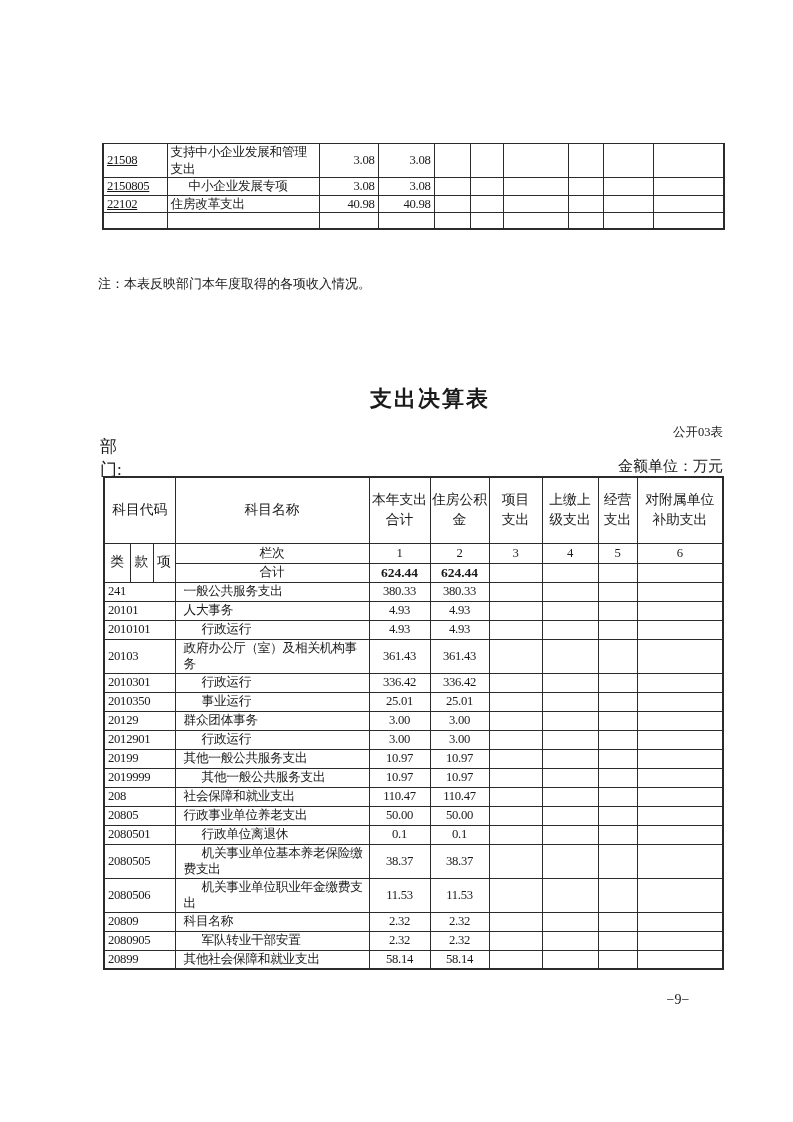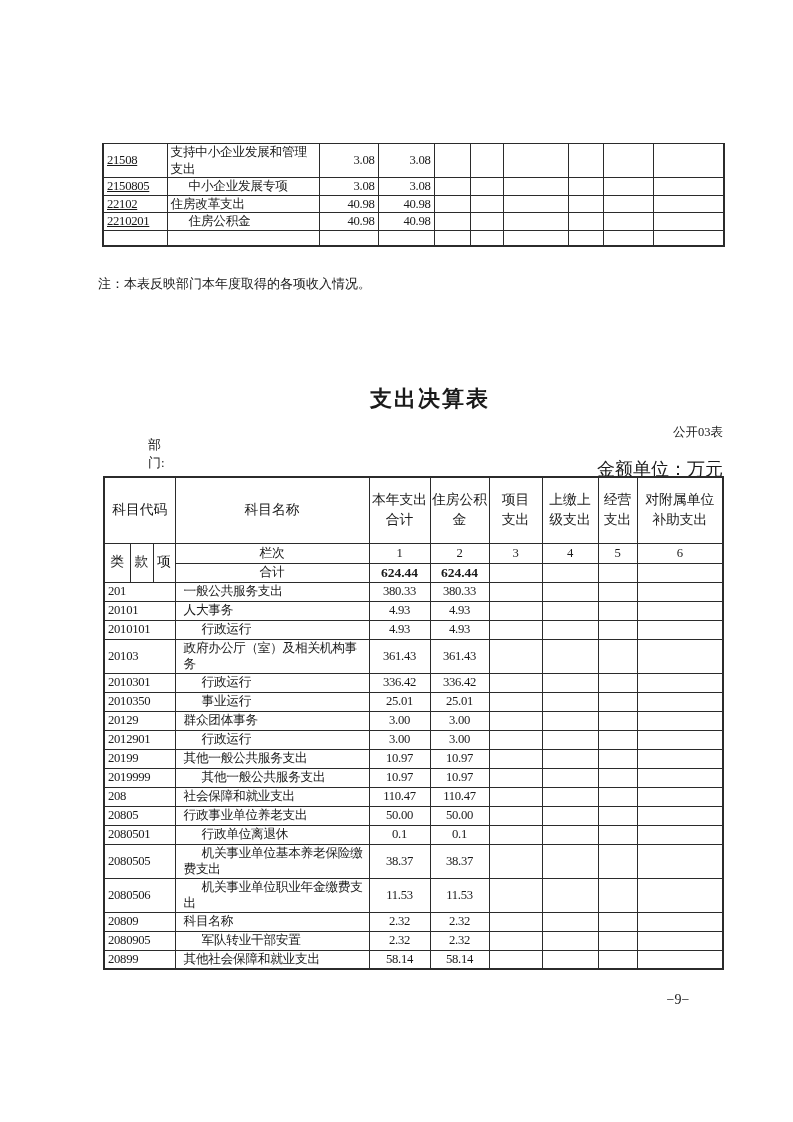--- a/index.html
+++ b/index.html
@@ -25,23 +25,23 @@
 
   .note{position:absolute;left:98px;top:275px;font-size:13px;letter-spacing:0;}
 
   
   .title{position:absolute;left:120px;top:384px;width:620px;text-align:center;
      font-family:"Liberation Sans","DejaVu Sans",sans-serif;
      font-size:22px;font-weight:bold;letter-spacing:2px;}
   .table-label{position:absolute;left:103px;top:424px;width:620px;
      text-align:right;font-size:12.5px;}
   .dept-label{position:absolute;left:100px;top:436px;width:26px;
-     font-size:13px;line-height:1.35;margin-left:48px;}
+     font-size:17px;line-height:1.35;}
   .unit-label{position:absolute;left:103px;top:457px;width:620px;
-     text-align:right;font-size:18px;}
+     text-align:right;font-size:15px;}
 
   
   .exp-table{position:absolute;left:103px;top:476px;
      border:2px solid #2b2b2b;}
   .exp-table td{text-align:center;}
   .exp-table td.hdr{font-size:13.8px;letter-spacing:0;line-height:1.5;
      white-space:pre-line;}
   .exp-table tr.hrow1{height:66px;}
   .exp-table tr.hrow2{height:20px;}
   .exp-table tr.hrow3{height:19px;}
@@ -91,32 +91,20 @@
     <td></td>
         <td></td>
     <td></td>
         <td></td>
     <td></td>
         <td></td>
   </tr>
   <tr class="row-std">
     <td class="code">22102</td>
     <td class="name">住房改革支出</td>
-    <td class="val">40.98</td>
-    <td class="val">40.98</td>
-    <td></td>
-        <td></td>
-    <td></td>
-        <td></td>
-    <td></td>
-        <td></td>
-  </tr>
-  <tr class="row-std">
-    <td class="code">2210201</td>
-    <td class="name ind">住房公积金</td>
     <td class="val">40.98</td>
     <td class="val">40.98</td>
     <td></td>
         <td></td>
     <td></td>
         <td></td>
     <td></td>
         <td></td>
   </tr>
   <tr class="row-std">
@@ -185,21 +173,21 @@
   <tr class="hrow3">
     <td>合计</td>
     <td class="bold">624.44</td>
     <td class="bold">624.44</td>
     <td></td>
         <td></td>
     <td></td>
         <td></td>
   </tr>
   <tr class="drow">
-    <td class="code" colspan="3">201</td>
+    <td class="code" colspan="3">241</td>
     <td class="name">一般公共服务支出</td>
     <td>380.33</td>
     <td>380.33</td>
     <td></td>
         <td></td>
     <td></td>
         <td></td>
   </tr>
   <tr class="drow">
     <td class="code" colspan="3">20101</td>

